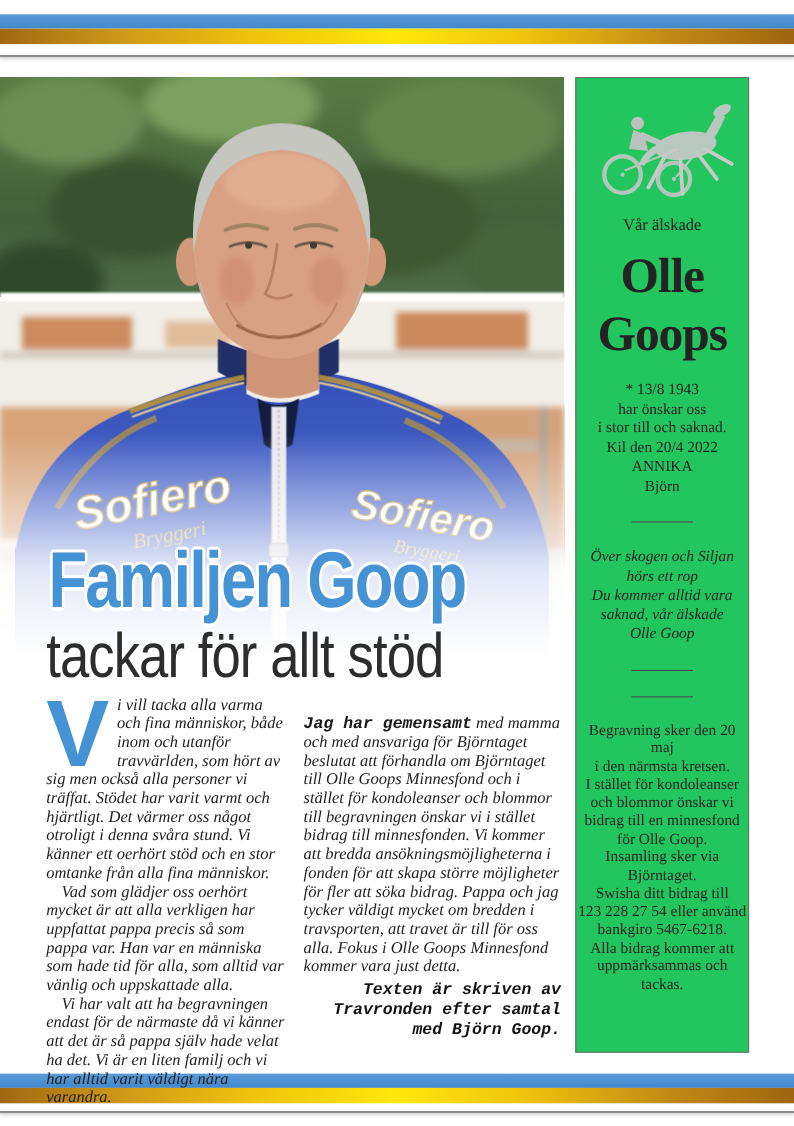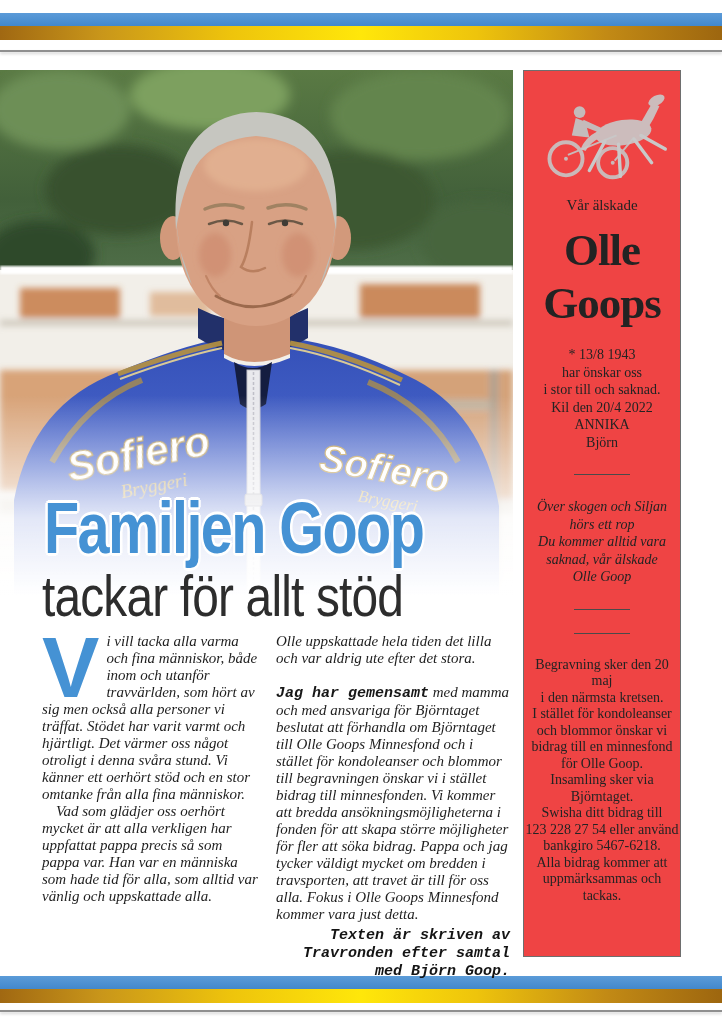--- a/index.html
+++ b/index.html
@@ -37,21 +37,21 @@
   .article p{margin:0;font-style:italic;font-size:15px;line-height:17px;color:#1e1e1e;}
   .article p.indent{text-indent:14px;}
   .dropcap{float:left;font-family:"Liberation Sans",sans-serif;font-style:normal;font-weight:800;
       font-size:86px;line-height:64px;color:#4592d4;margin:2px 7px 0 0;}
   .gap{height:17px;}
   .lead-bold{font-family:Liberation Mono, monospace;font-style:italic;font-weight:700;color:#181818;}
   .byline{margin-top:4px;text-align:right;font-family:Liberation Mono, monospace;
       font-style:italic;font-weight:700;font-size:15px;line-height:18px;color:#141414;}
   
   .obit{position:absolute;left:523px;top:70px;width:156px;height:885px;border:1px solid #6e6e6e;
-      background:#ef4444;text-align:center;color:#232323;}
+      background:#22c55e;text-align:center;color:#232323;}
   .obit .horse{margin:6px auto 0;display:block;}
   .obit-label{font-size:15px;margin-top:8px;}
   .obit-name{font-size:45px;line-height:53px;font-weight:700;margin-top:10px;letter-spacing:-1px;}
   .obit-details{font-size:14px;line-height:17.5px;margin-top:16px;}
   .obit-div{width:56px;border:none;border-top:1px solid #4a4a4a;margin:23px auto;}
   .obit-poem{font-size:14px;line-height:17.5px;font-style:italic;}
   .obit-verse{font-size:14px;line-height:17.5px;}
   .obit-info{font-size:14px;line-height:16.5px;}
   .ln{display:block;}
 </style>
@@ -183,23 +183,23 @@
   </div>
   <div class="photo-fade"></div>
 
   <div class="headline">Familjen Goop</div>
   <div class="subhead">tackar för allt stöd</div>
 
   <div class="article">
     <div class="col1">
       <p><span class="dropcap">V</span><span>i vill tacka alla varma och fina människor, både inom och utanför travvärlden, som hört av sig men också alla personer vi träffat. Stödet har varit varmt och hjärtligt. Det värmer oss något otroligt i denna svåra stund. Vi känner ett oerhört stöd och en stor omtanke från alla fina människor.</span></p>
       <p class="indent">Vad som glädjer oss oerhört mycket är att alla verkligen har uppfattat pappa precis så som pappa var. Han var en människa som hade tid för alla, som alltid var vänlig och uppskattade alla.</p>
+      <p class="indent">Vi har valt att ha begravningen endast för de närmaste då vi känner att det är så pappa själv hade velat ha det. Vi är en liten familj och vi har alltid varit väldigt nära varandra.</p>
     </div>
     <div class="col2">
-      <p>Olle uppskattade hela tiden det lilla och var aldrig ute efter det stora.</p>
       <div class="gap"></div>
       <p><span class="lead-bold">Jag har gemensamt</span><span> med mamma och med ansvariga för Björntaget beslutat att förhandla om Björntaget till Olle Goops Minnesfond och i stället för kondoleanser och blommor till begravningen önskar vi i stället bidrag till minnesfonden. Vi kommer att bredda ansökningsmöjligheterna i fonden för att skapa större möjligheter för fler att söka bidrag. Pappa och jag tycker väldigt mycket om bredden i travsporten, att travet är till för oss alla. Fokus i Olle Goops Minnesfond kommer vara just detta.</span></p>
       <div class="byline">Texten är skriven av Travronden efter samtal med Björn Goop.</div>
     </div>
   </div>
 
   <div class="obit">
     <svg class="horse" width="146" height="112" viewBox="0 0 150 115">
       <g stroke="#c6c6c6" fill="none" opacity=".9">
         <circle cx="38" cy="84" r="17" stroke-width="4"></circle>

